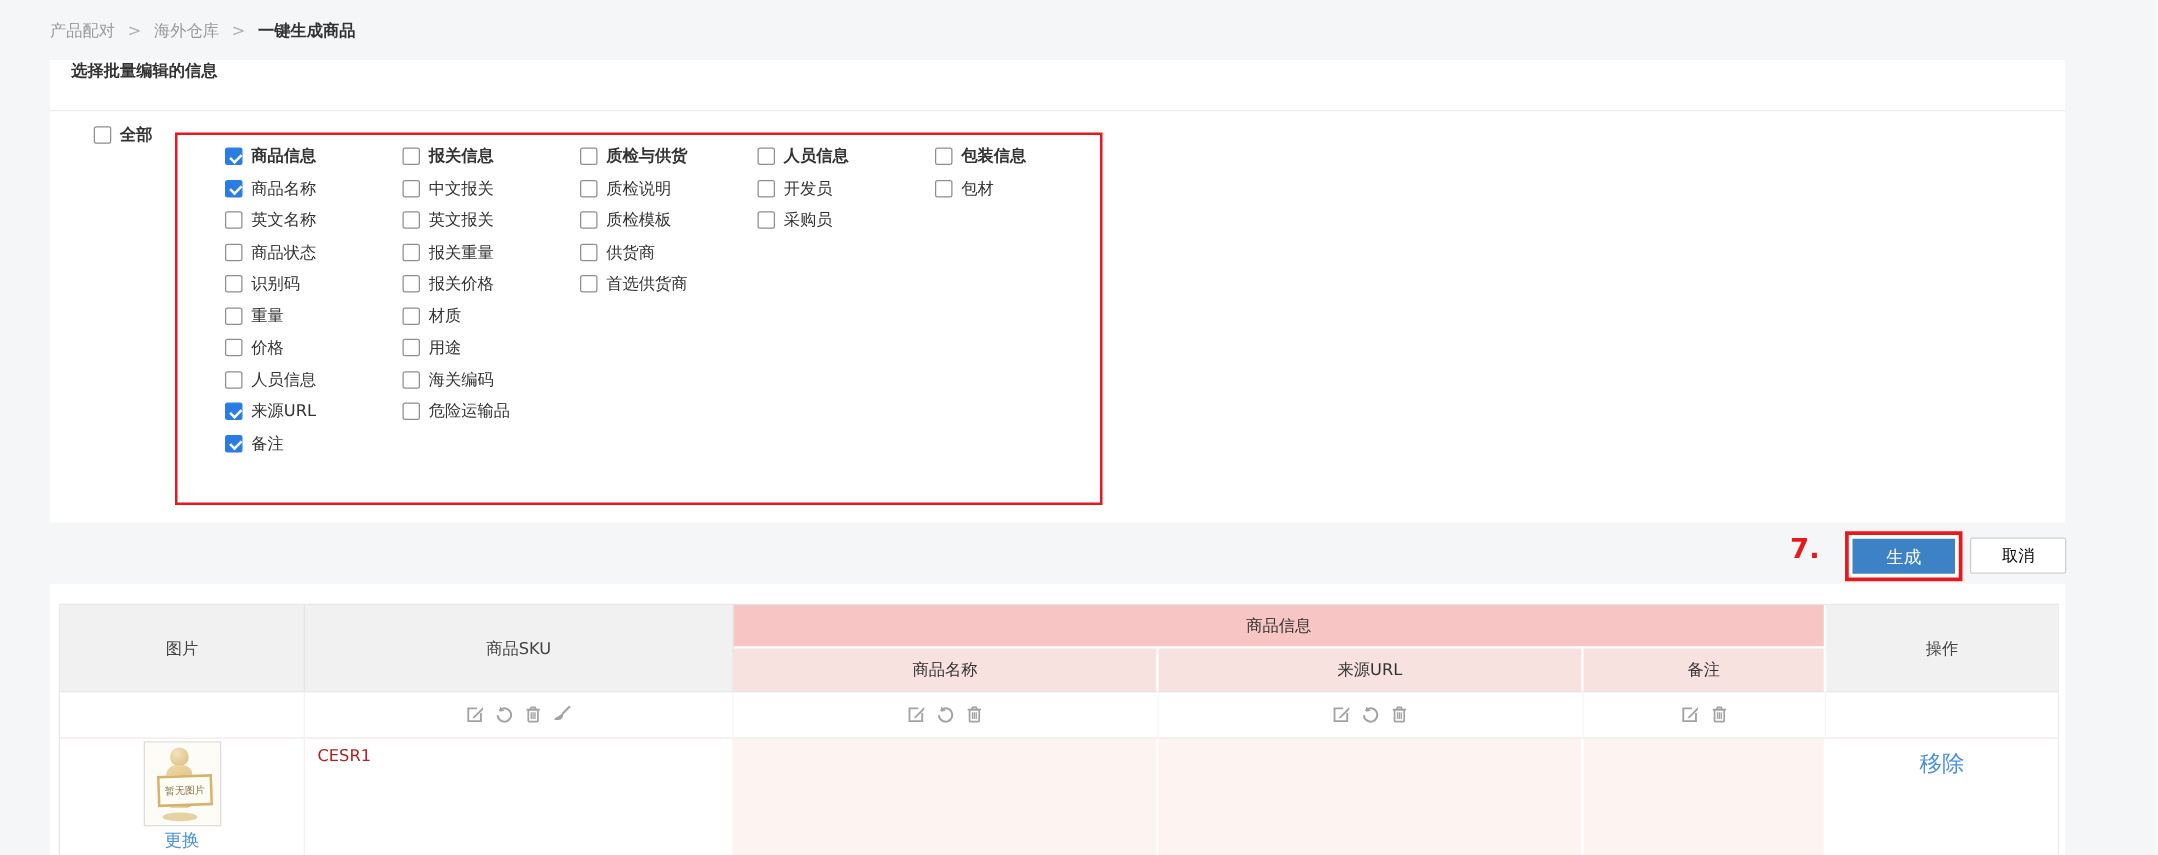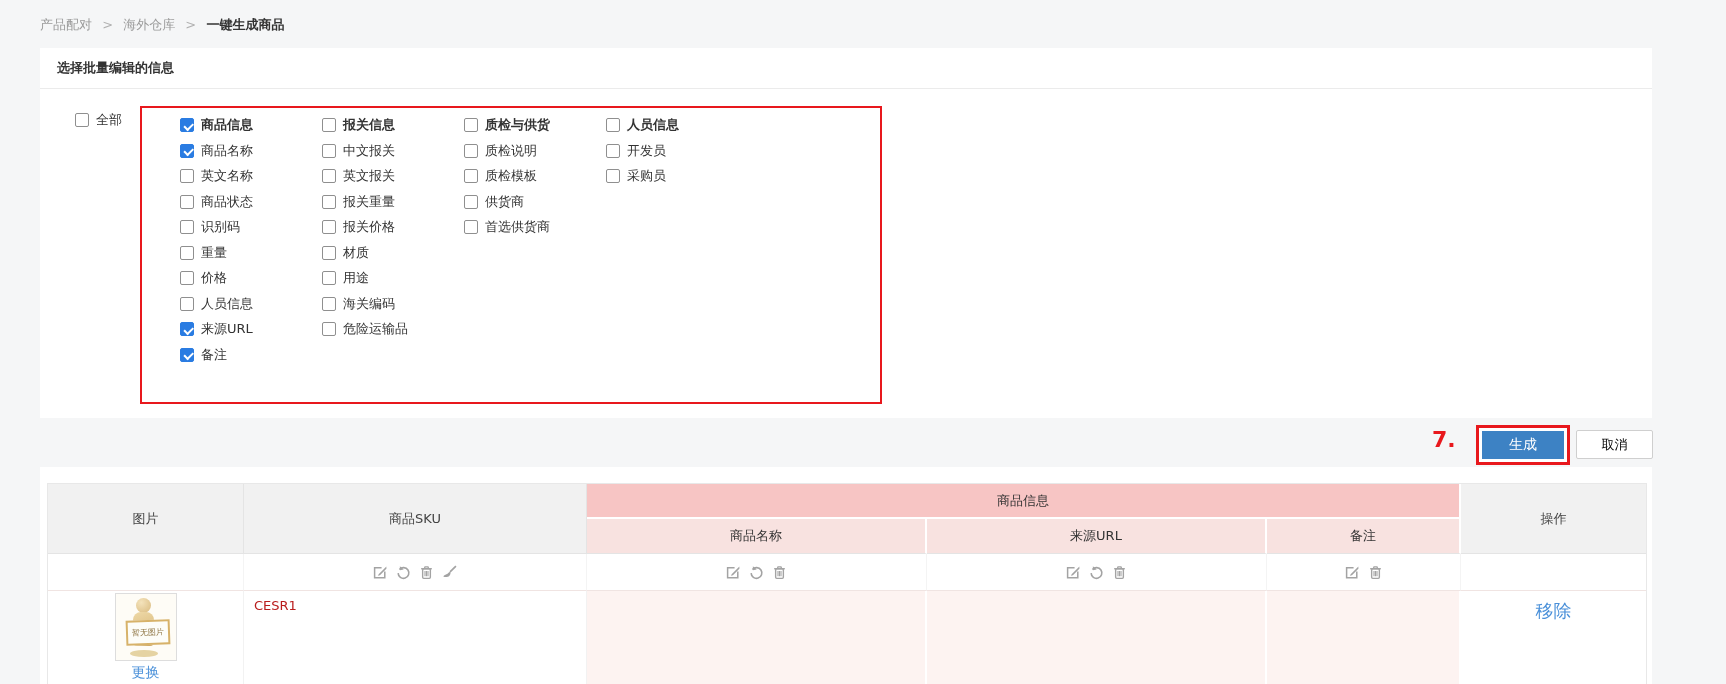--- a/index.html
+++ b/index.html
@@ -9,43 +9,43 @@
     background:#f5f6f7; color:#333; font-size:13px; position:relative;
   }
   
   .breadcrumb { position:absolute; left:40px; top:16px; color:#9a9a9a; font-size:13px; }
   .breadcrumb .sep { margin:0 6px; color:#b0b0b0; }
   .breadcrumb .crumb { color:#9a9a9a; cursor:default; }
   .breadcrumb .crumb.current { color:#333; font-weight:700; }
 
   
   .panel { position:absolute; left:40px; top:48px; width:1612px; height:370px; background:#fff; }
-  .panel-header { height:41px; border-bottom:1px solid #ebebeb; display:flex; align-items:center; padding-left:17px; }
+  .panel-header { height:41px; border-bottom:1px solid #ebebeb; display:flex; align-items:flex-start; padding-left:17px; }
   .panel-title { font-size:13px; font-weight:700; color:#333; }
   .annotation { margin-left:26px; font-size:23px; font-weight:700; color:#e8181d; letter-spacing:1px; }
   .panel-body { position:relative; height:328px; }
 
   
   .cb-item { display:flex; align-items:center; height:18px; cursor:pointer; white-space:nowrap; }
   .cb-item.bold .cb-label { font-weight:700; }
   .cb { width:14px; height:14px; border:1px solid #8f8f8f; border-radius:2px; background:#fff; margin-right:7px; position:relative; flex:none; }
   .cb.checked { background:#2a7ce2; border-color:#2a7ce2; }
   .cb.checked::after { content:""; position:absolute; left:2.5px; top:3.5px; width:7px; height:3.5px;
     border-left:2px solid #fff; border-bottom:2px solid #fff; transform:rotate(-45deg); }
   .cb-label { color:#333; font-size:13px; }
-  .all-item { position:absolute; left:35px; top:22px; }
+  .all-item { position:absolute; left:35px; top:10px;font-weight:bold; }
   .red-box { position:absolute; left:100px; top:17px; width:742px; height:298px; border:2px solid #e8181d;
     display:flex; padding:3px 0 0 38px; }
   .cb-col { width:142px; display:flex; flex-direction:column; gap:7.5px; padding-top:5px; }
 
   
   .step7 { position:absolute; left:1432px; top:427px; font-size:22px; font-weight:700; color:#e8181d; }
   .gen-outline { position:absolute; left:1476px; top:425px; border:3px solid #e8181d; padding:3px; background:#fff; }
   .btn-generate { display:block; width:82px; height:28px; background:#3d82c4; color:#fff; border:none;
-    font-size:14px; font-family:Liberation Serif, serif; cursor:pointer; line-height:28px; text-align:center; }
+    font-size:14px; font-family:Liberation Sans, sans-serif; cursor:pointer; line-height:28px; text-align:center; }
   .btn-cancel { position:absolute; left:1576px; top:430px; width:77px; height:29px; background:#fff;
     border:1px solid #cfcfcf; color:#000000; font-size:13px; font-family:inherit; cursor:pointer; border-radius:2px; }
 
   
   .table-card { position:absolute; left:40px; top:467px; width:1612px; height:217px; background:#fff;
     padding:16px 7px 0 7px; overflow:hidden; }
   table.grid { border-collapse:separate; border-spacing:0; width:1598px; table-layout:fixed;
     border:1px solid #e8e8e8; }
   .grid th, .grid td { font-weight:normal; font-size:13px; }
   .th-gray { background:#f1f1f1; color:#444; font-weight:700; text-align:center;
@@ -232,20 +232,30 @@
               <span class="cb"></span>
               <span class="cb-label">人员信息</span>
             </div>
             <div class="cb-item">
               <span class="cb"></span>
               <span class="cb-label">开发员</span>
             </div>
             <div class="cb-item">
               <span class="cb"></span>
               <span class="cb-label">采购员</span>
+            </div>
+          </div>
+          <div class="cb-col">
+            <div class="cb-item bold">
+              <span class="cb"></span>
+              <span class="cb-label">包装信息</span>
+            </div>
+            <div class="cb-item">
+              <span class="cb"></span>
+              <span class="cb-label">包材</span>
             </div>
           </div>
         </div>
     </div>
   </div>
 </div>
 
 <span class="step7">7.</span>
 <div class="gen-outline">
   <button class="btn-generate">生成</button>

